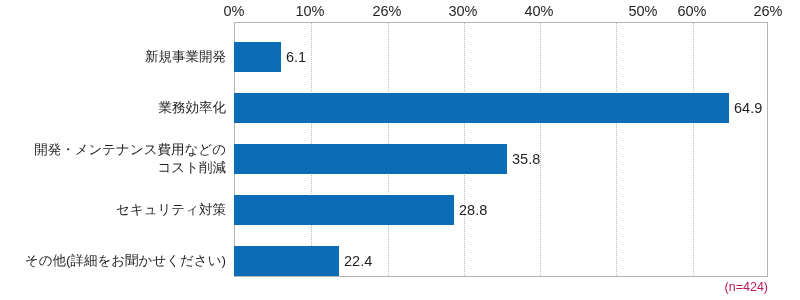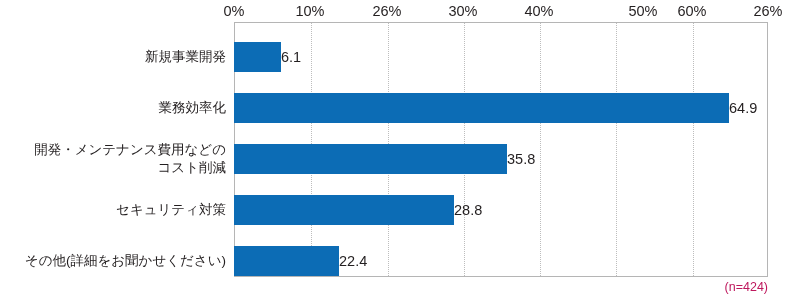--- a/index.html
+++ b/index.html
@@ -76,20 +76,21 @@
     background: #0c6cb5;
     height: 30px;
   }
 
   .bar-value {
     position: absolute;
     font-size: 14.5px;
     line-height: 30px;
     color: #231f20;
     white-space: nowrap;
+    padding-left: 5px;
     text-align: center;
   }
 
   
   #footnote {
     position: absolute;
     right: 32px;
     top: 279px;
     font-size: 12.5px;
     line-height: 16px;

